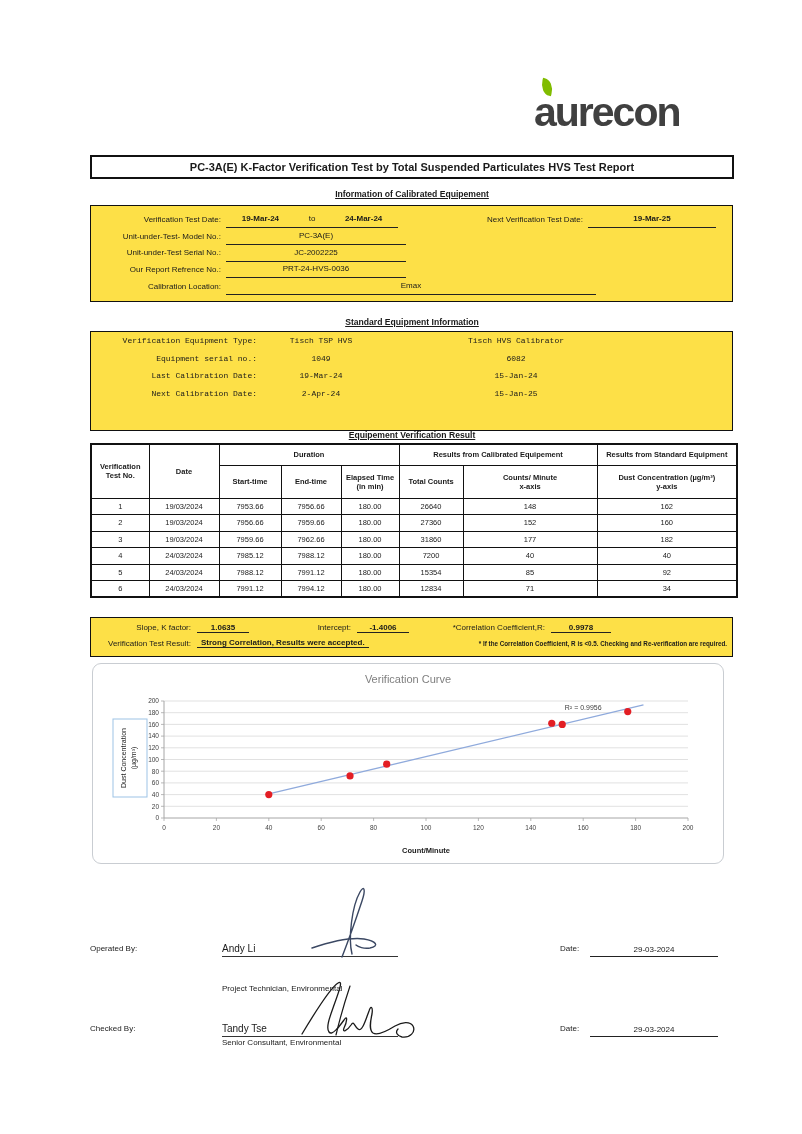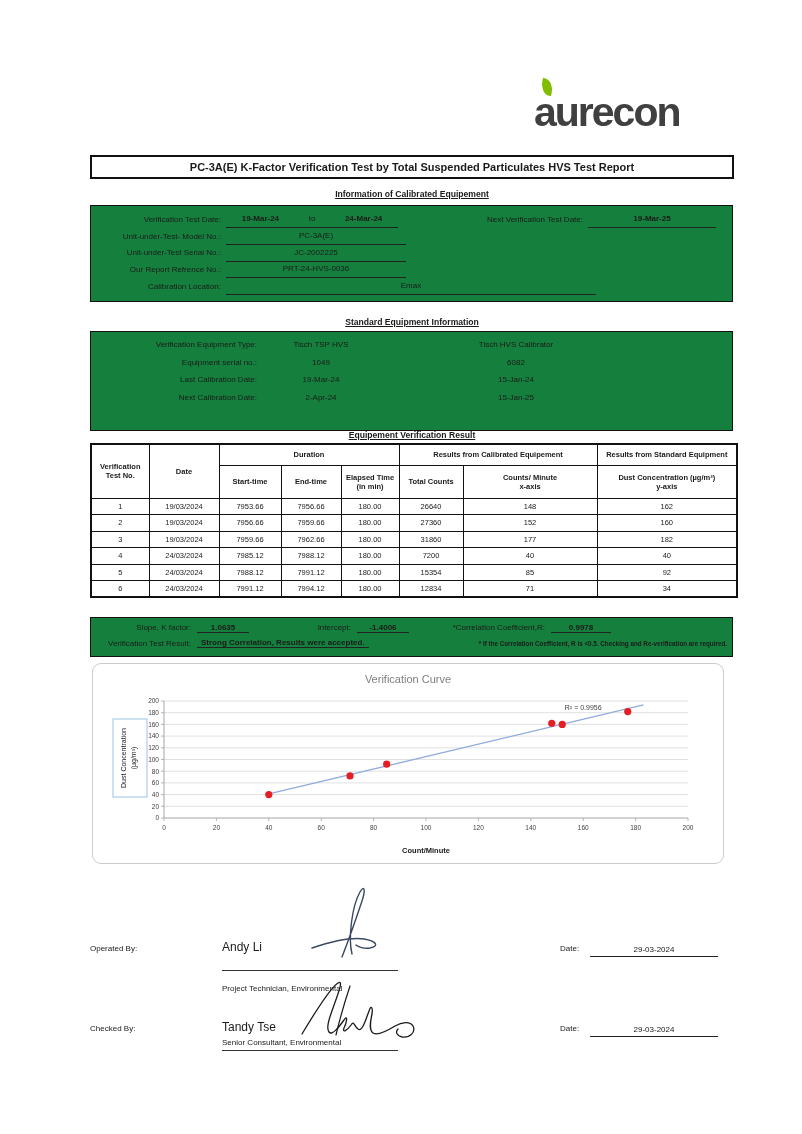--- a/index.html
+++ b/index.html
@@ -12,34 +12,34 @@
   .leaf{position:absolute;left:7px;top:-9px;width:12px;height:16px;background:#80bc00;
         border-radius:0 85% 0 85%;transform:rotate(14deg);}
 
   
   .title-box{position:absolute;left:90px;top:155px;width:640px;height:20px;border:2px solid #111;
              text-align:center;line-height:20px;font-size:11px;font-weight:bold;}
 
   .section-heading{position:absolute;left:90px;width:644px;text-align:center;
                    font-size:8.6px;font-weight:bold;text-decoration:underline;}
 
-  .box{position:absolute;left:90px;width:641px;border:1.5px solid #111;background:#15803d;}
+  .box{position:absolute;left:90px;width:641px;border:1.5px solid #111;background:#fde047;}
 
   .info-box{top:205px;height:90px;padding-top:5px;}
   .info-row{display:flex;height:16.7px;align-items:center;font-size:8px;}
   .lbl{text-align:right;padding-right:5px;}
   .w130{width:130px;}
   .u{border-bottom:1px solid #222;}
   .val-dates{width:172px;display:flex;font-weight:bold;text-align:center;height:100%;align-items:center;}
   .val-dates .d{flex:1.2;} .val-dates .t{flex:0.6;font-weight:normal;}
   .val-c{text-align:center;height:100%;display:flex;align-items:center;justify-content:center;}
   .next-line{width:128px;margin-right:16px;font-weight:bold;}
 
   .std-box{top:331px;height:94px;padding-top:4px;}
-  .std-row{display:flex;height:17.6px;align-items:center;font-size:8px;}
+  .std-row{display:flex;height:17.6px;align-items:flex-start;font-size:8px;font-family:Liberation Mono, monospace;}
   .std-lbl{width:166px;text-align:right;padding-right:5px;}
   .std-c1{width:118px;text-align:center;}
   .std-c2{width:272px;text-align:center;}
 
   
   table.results{position:absolute;left:90px;top:443px;width:646px;border-collapse:collapse;
                 font-size:7.5px;table-layout:fixed;}
   table.results th,table.results td{border:1px solid #111;text-align:center;vertical-align:middle;
                 padding:1px 2px;overflow:hidden;}
   table.results{border:2px solid #111;}
@@ -61,21 +61,21 @@
   
   .chart-box{position:absolute;left:92px;top:663px;width:630px;height:199px;
              border:1px solid #c9cdd2;border-radius:9px;background:#fff;}
   .chart-title{position:absolute;left:0;top:9px;width:100%;text-align:center;
                font-size:11px;color:#7f7f7f;}
   .chart-svg{position:absolute;left:0;top:0;}
 
   
   .sig-label{position:absolute;font-size:8px;}
   .name-line{position:absolute;width:176px;height:22px;border-bottom:1.5px solid #333;
-             font-size:12px;display:flex;align-items:flex-end;padding-bottom:16px;}
+             font-size:10px;display:flex;align-items:flex-end;padding-bottom:2px;}
   .role{position:absolute;font-size:8px;}
   .date-line{position:absolute;width:128px;height:22px;border-bottom:1px solid #222;
              font-size:8px;display:flex;align-items:flex-end;justify-content:center;padding-bottom:2px;}
   .sig-svg{position:absolute;}
 </style>
 </head>
 <body>
 
 <div class="page">
 

